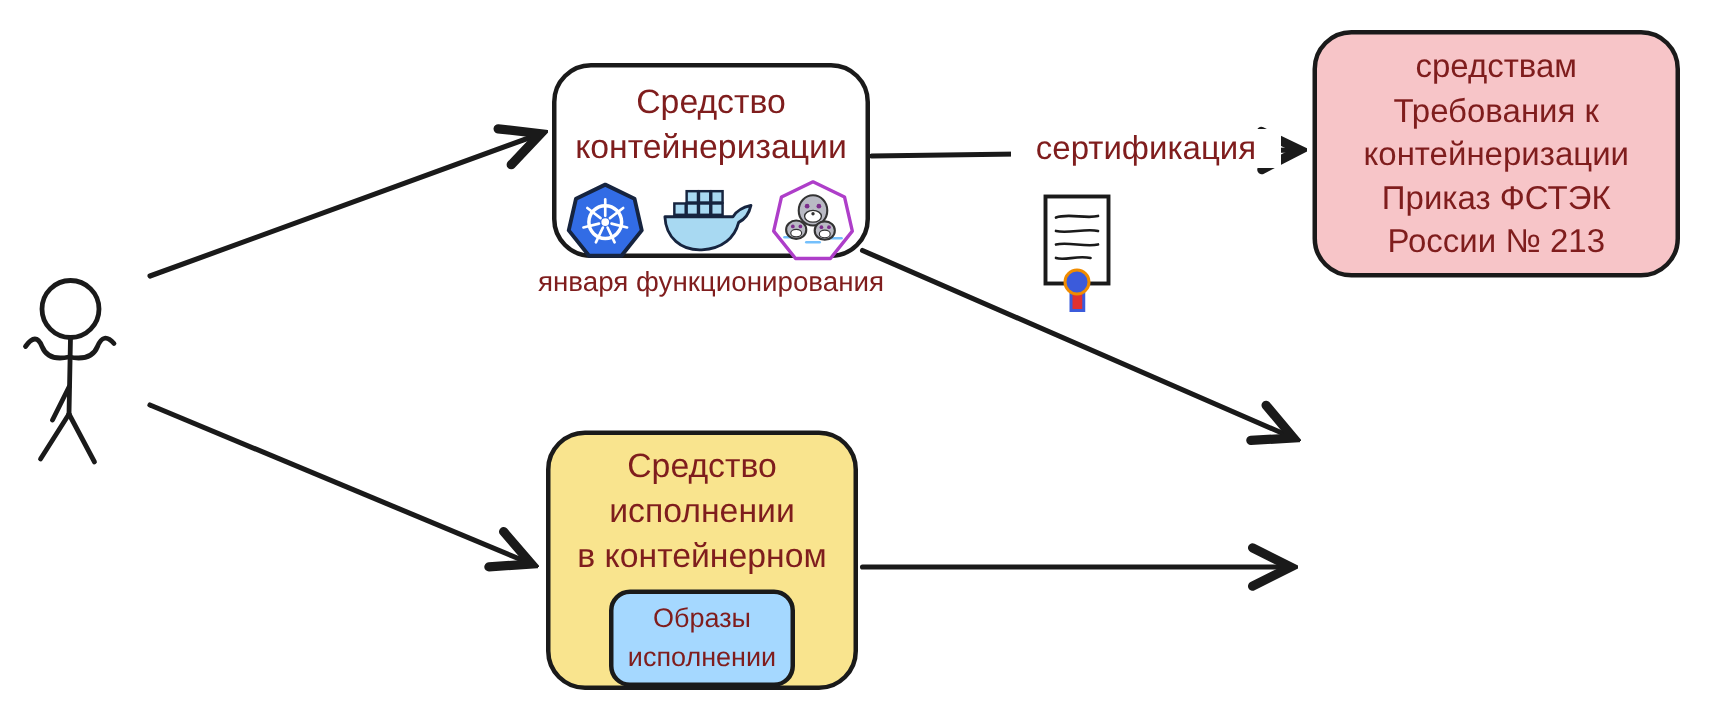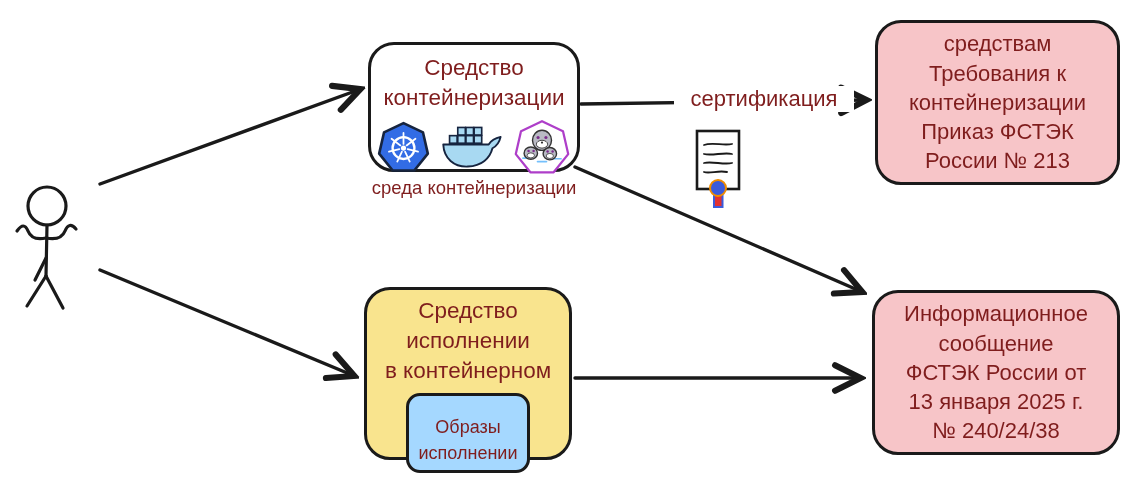--- a/index.html
+++ b/index.html
@@ -16,21 +16,21 @@
     text-align:center;line-height:1.33;
   }
   .node.white{background:#ffffff;justify-content:flex-start;padding-top:8px;}
   .node.pink{background:#f7c5c8;font-size:22px;}
   .node.yellow{background:#f9e48e;font-size:22px;padding-top:6px;justify-content:flex-start;}
   .node .t{font-size:22.5px;white-space:nowrap;}
   .icon-row{display:flex;align-items:center;gap:5px;margin-top:5px;}
   .inner-node{
     box-sizing:border-box;border:3px solid #1a1a1a;border-radius:14px;
     background:#a5d8ff;font-size:18px;line-height:1.45;
-    padding:18px 10px 4px;margin-top:7px;white-space:nowrap;
+    padding:3px 10px 4px;margin-top:7px;white-space:nowrap;
   }
   .caption{
     position:absolute;z-index:2;text-align:center;font-size:18.5px;white-space:nowrap;
   }
   .edge-label{
     position:absolute;z-index:3;background:#ffffff;text-align:center;
     font-size:22px;padding:0 6px;white-space:nowrap;
   }
 </style>
 </head>
@@ -125,21 +125,21 @@
         <ellipse cx="30" cy="65" rx="6.5" ry="4.5" fill="#ffffff" stroke="#333" stroke-width="1.4"></ellipse>
         <circle cx="26" cy="57" r="2.2" fill="#7b2d8b"></circle>
         <circle cx="35" cy="57" r="2.2" fill="#7b2d8b"></circle>
         <ellipse cx="64" cy="66" rx="6.5" ry="4.5" fill="#ffffff" stroke="#333" stroke-width="1.4"></ellipse>
         <circle cx="60" cy="58" r="2.2" fill="#7b2d8b"></circle>
         <circle cx="69" cy="58" r="2.2" fill="#7b2d8b"></circle>
       </svg>
     </div>
   </div>
 
-  <div class="caption" style="left:344px;top:177px;width:260px;">среда контейнеризации</div>
+  <div class="caption" style="left:344px;top:177px;width:260px;">января функционирования</div>
 
   <div class="edge-label" style="left:634px;top:86px;width:168px;margin-left:40px;">сертификация</div>
 
   <div class="node yellow" style="left:364px;top:287px;width:208px;height:173px;">
     <div class="t">Средство</div>
     <div class="t">исполнении</div>
     <div class="t">в контейнерном</div>
     <div class="inner-node">
       <div>Образы</div>
       <div>исполнении</div>
@@ -147,21 +147,14 @@
   </div>
 
   <div class="node pink" style="left:875px;top:20px;width:245px;height:165px;">
     <div>средствам</div>
     <div>Требования к</div>
     <div>контейнеризации</div>
     <div>Приказ ФСТЭК</div>
     <div>России № 213</div>
   </div>
 
-  <div class="node pink" style="left:872px;top:290px;width:248px;height:165px;">
-    <div>Информационное</div>
-    <div>сообщение</div>
-    <div>ФСТЭК России от</div>
-    <div>13 января 2025 г.</div>
-    <div>№ 240/24/38</div>
-  </div>
 
 </div>
 
 </body></html>

